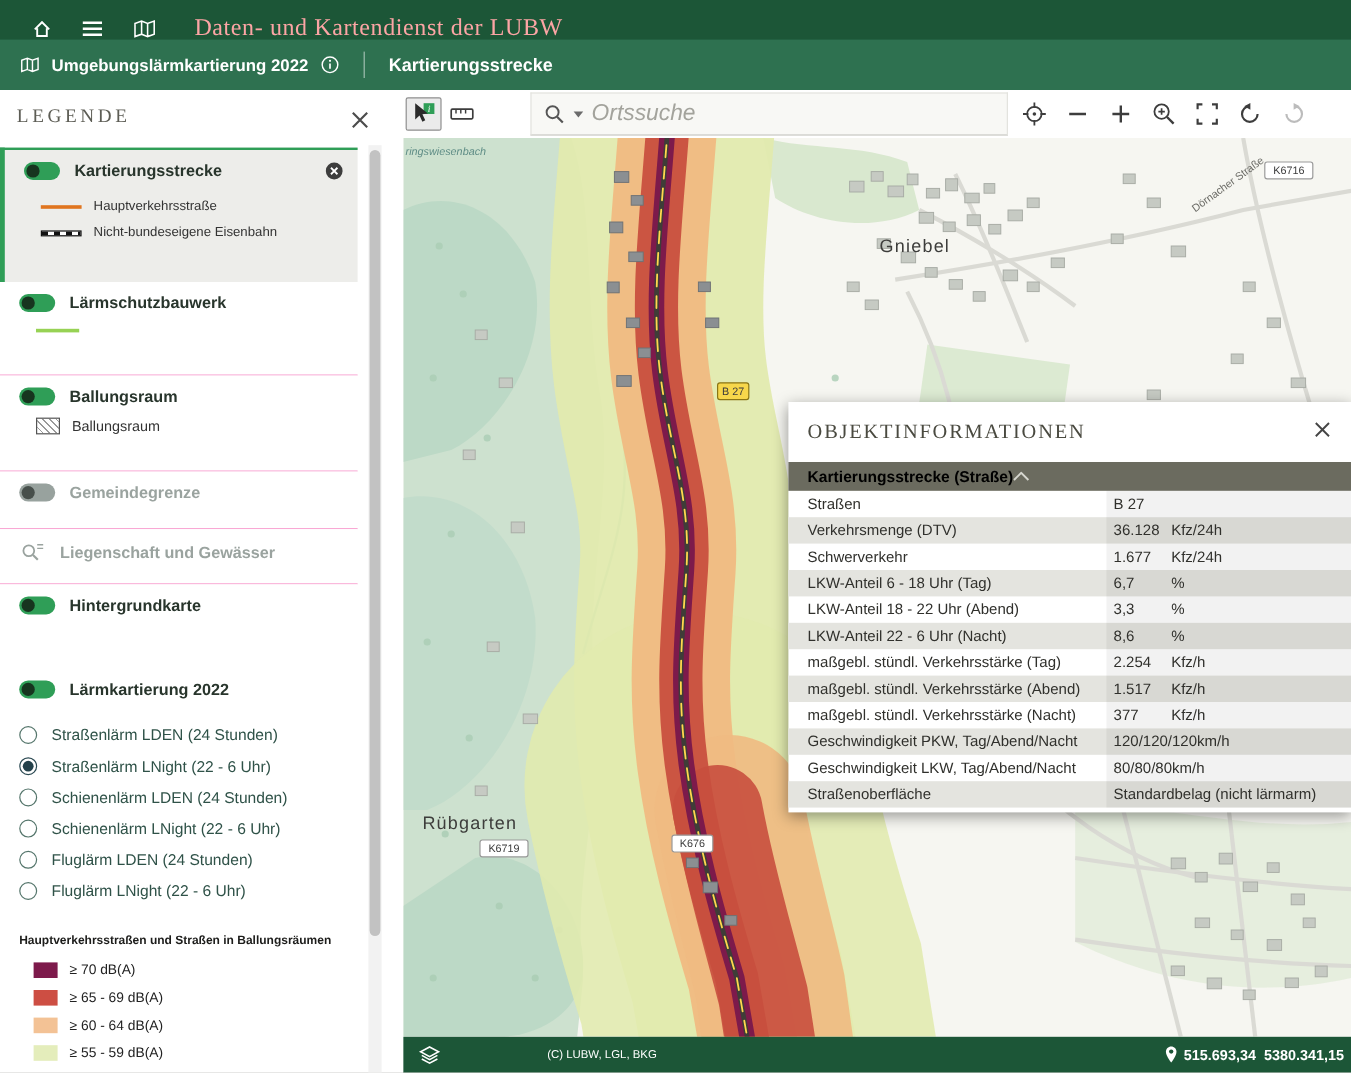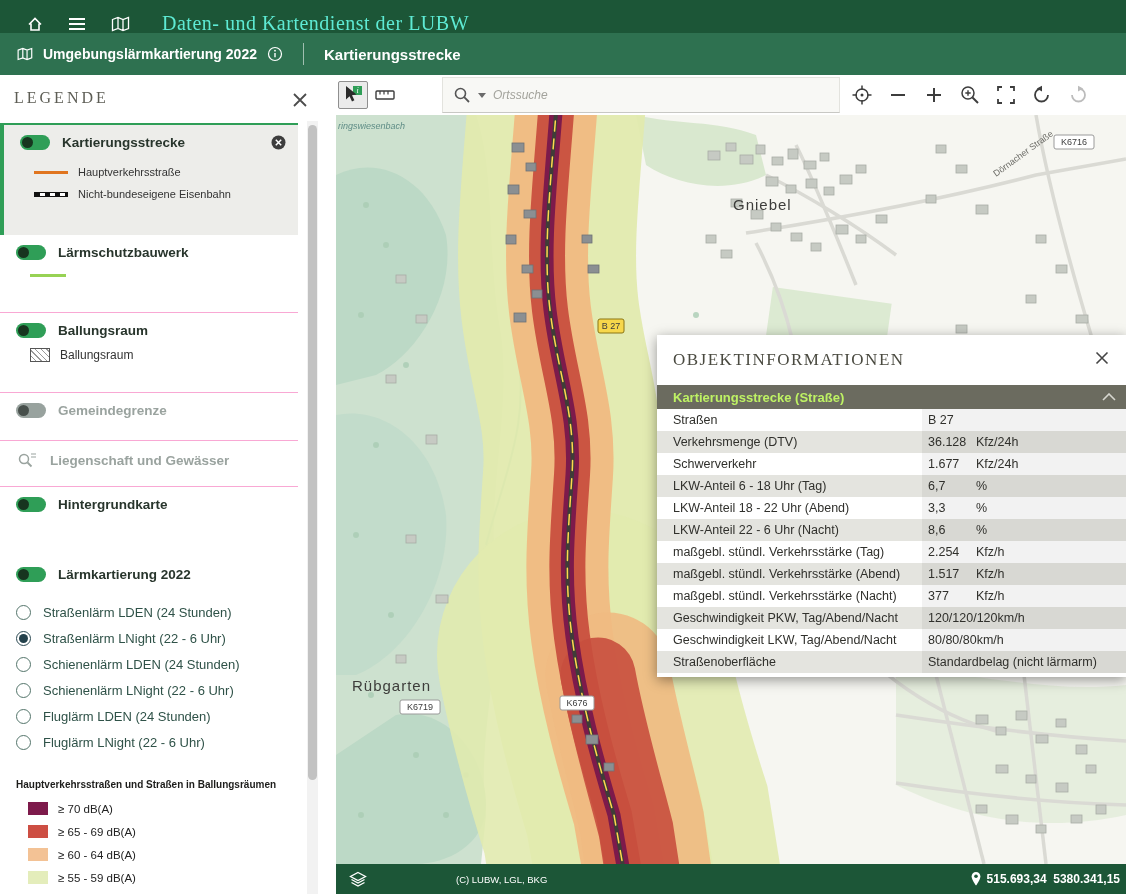--- a/index.html
+++ b/index.html
@@ -1,20 +1,20 @@
 <!DOCTYPE html>
 <html><head>
 <meta charset="utf-8">
 <style>
   *{margin:0;padding:0;box-sizing:border-box}
   body{font-family:"Liberation Sans",sans-serif;background:#777}
   .app{position:relative;width:1126px;height:894px;background:#fff;overflow:hidden}
 
   
-  .hdr{position:absolute;left:0;top:0;width:1126px;height:47px;background:#1c5637;display:flex;align-items:center;gap:24px;padding-left:26px;color:#5eead4;z-index:6}
+  .hdr{position:absolute;left:0;top:0;width:1126px;height:47px;background:#1c5637;display:flex;align-items:center;gap:24px;padding-left:26px;color:#fca5a5;z-index:6}
   .hdr-title{font-family:"Liberation Serif",serif;font-size:20px;letter-spacing:.5px;margin-left:8px;white-space:nowrap}
   .icon-btn{display:flex;align-items:center;justify-content:center;background:none;border:none;cursor:pointer;padding:0}
   .subhdr{position:absolute;left:0;top:33px;width:1126px;height:42px;background:#2e7150;display:flex;align-items:center;gap:10px;padding-left:16px;color:#fff;z-index:6}
   .subhdr-label{font-weight:bold;font-size:14px;white-space:nowrap}
   .subhdr-divider{width:1px;height:22px;background:rgba(255,255,255,.55);margin:0 10px}
   .subhdr-page{font-weight:bold;font-size:15px;white-space:nowrap}
 
   
   .sidebar{position:absolute;left:0;top:75px;width:336px;height:819px;background:#fff;z-index:5}
   .legend-title{position:absolute;left:14px;top:14px;font-family:"Liberation Serif",serif;font-size:16px;letter-spacing:3px;color:#5d5d55}
@@ -56,38 +56,38 @@
   .scale{position:absolute;left:0;top:722px;width:298px}
   .scale-row{display:flex;align-items:center;gap:10px;height:23px;padding-left:28px}
   .scale-swatch{width:20px;height:13px;flex:none}
   .scale-label{font-size:11.5px;color:#222}
 
   
   .mtoolbar{position:absolute;left:336px;top:75px;width:790px;height:40px;background:#fff;z-index:4}
   .tool-btn{position:absolute;top:6px;width:30px;height:28px;display:flex;align-items:center;justify-content:center;background:#fff;border:1px solid transparent;cursor:pointer}
   .tool-btn.selected{background:#ebebeb;border:1px solid #8f8f8f;border-radius:2px}
   .searchbox{position:absolute;left:106px;top:2px;width:398px;height:36px;background:#f8f8f5;border:1px solid #e3e3de;border-bottom:1px solid #c8c8c4;display:flex;align-items:center;gap:7px;padding:0 10px}
-  .searchbox input{flex:1;border:none;background:transparent;outline:none;font-size:12px;font-style:italic;color:#4c1d95;font-family:"Liberation Sans",sans-serif}
+  .searchbox input{flex:1;border:none;background:transparent;outline:none;font-size:19px;font-style:italic;color:#4c1d95;font-family:"Liberation Sans",sans-serif}
   .searchbox input::placeholder{color:#a3a39c;font-style:italic}
   .caret{width:0;height:0;border-left:4.5px solid transparent;border-right:4.5px solid transparent;border-top:5.5px solid #6b6b6b;cursor:pointer}
   .map-btn{position:absolute;top:6px;width:28px;height:28px;display:flex;align-items:center;justify-content:center;cursor:pointer;background:none;border:none}
 
   
   .mapwrap{position:absolute;left:336px;top:115px;width:790px;height:749px;overflow:hidden;background:#f6f6f1;z-index:1}
   .place-label{font-size:15px;fill:#3d3d3b;letter-spacing:1px;font-family:"Liberation Sans",sans-serif}
   .street-label{font-size:9px;fill:#6b6b66;font-family:"Liberation Sans",sans-serif}
   .stream-label{font-size:9px;fill:#5f8d86;font-style:italic;font-family:"Liberation Sans",sans-serif}
   .shield-txt{font-size:9px;fill:#3c3c3c;text-anchor:middle;font-family:"Liberation Sans",sans-serif}
 
   
   .objinfo{position:absolute;left:657px;top:335px;width:469px;height:342px;background:#fff;box-shadow:0 3px 12px rgba(0,0,0,.4);z-index:5}
   .oi-titlebar{height:50px;display:flex;align-items:center;justify-content:space-between;padding:0 16px}
   .oi-title{font-family:"Liberation Serif",serif;font-size:17px;letter-spacing:1.5px;color:#4a4a40}
   .oi-close{cursor:pointer}
-  .oi-section{height:24px;background:#6b6b5f;color:#bef264;display:flex;align-items:center;justify-content:space-between;padding:0 10px 0 16px;font-size:13px;font-weight:bold;cursor:pointer}
+  .oi-section{height:24px;background:#6b6b5f;color:#000000;display:flex;align-items:center;padding:0 10px 0 16px;font-size:13px;font-weight:bold;cursor:pointer}
   .oi-row{display:flex;height:22px;font-size:12.5px;color:#30302c}
   .oi-row:nth-child(even){background:#e4e4df}
   .oi-label{width:265px;padding-left:16px;display:flex;align-items:center;white-space:nowrap}
   .oi-value{flex:1;background:rgba(0,0,0,.05);display:flex;align-items:center;padding-left:6px;white-space:nowrap}
   .oi-num{min-width:48px}
 
   
   .statusbar{position:absolute;left:336px;top:864px;width:790px;height:30px;background:#1c5637;color:#fff;z-index:4}
   .layers-btn{position:absolute;left:12px;top:6px;width:20px;height:18px;cursor:pointer;background:none;border:none}
   .attrib{position:absolute;left:120px;top:10px;font-size:9.5px}

